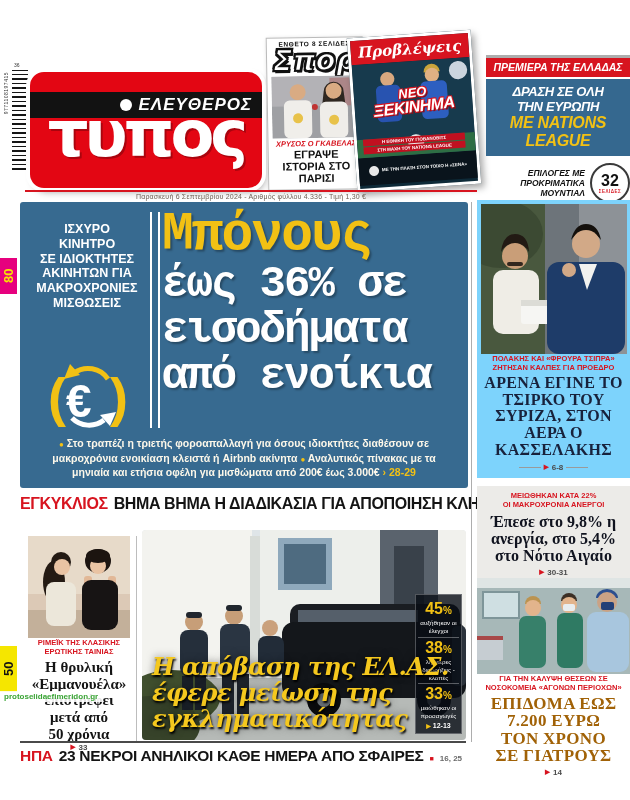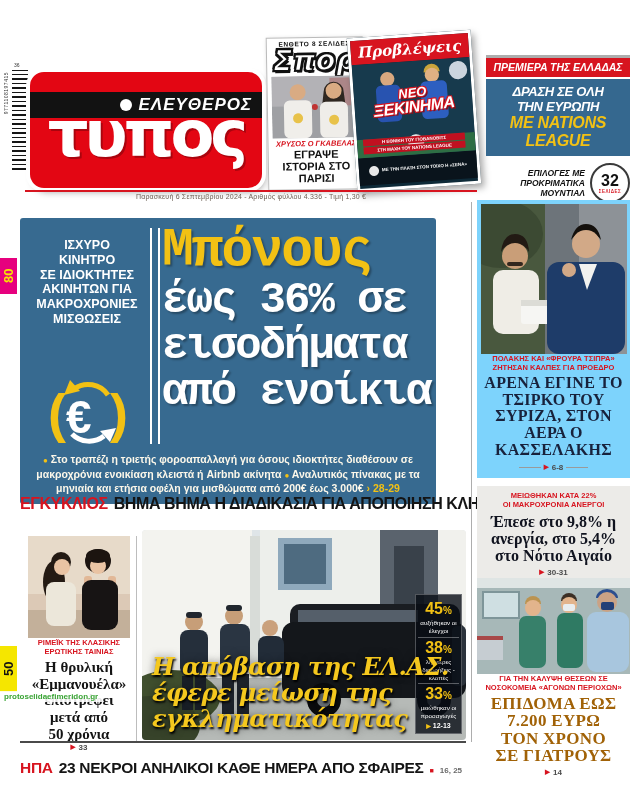--- a/index.html
+++ b/index.html
@@ -74,21 +74,21 @@
   .n-match{text-align:center;font-weight:900;margin-top:1px;}
   .n-match .ch{color:#d7141f;font-size:19px;}
   .n-match .num{color:#161616;font-size:23px;letter-spacing:-1px;}
   .n-match .lab{color:#d7141f;font-size:18px;letter-spacing:-.5px;}
 
   
   .red-rule{left:25px;top:190px;width:452px;height:2px;background:#d7141f;}
   .dateline{left:25px;top:193px;width:452px;text-align:center;font-size:7px;color:#6d6055;letter-spacing:.2px;}
 
   
-  .lead{left:20px;top:218px;width:416px;height:286px;background:#376a90;border-radius:3px;}
+  .lead{left:20px;top:202px;width:448px;height:286px;background:#376a90;border-radius:3px;}
   .lead-kicker{position:absolute;left:8px;top:20px;width:118px;text-align:center;color:#fff;
     font-weight:900;font-size:12.5px;line-height:1.18;}
   .lead-sep{position:absolute;left:130px;top:10px;height:216px;width:6px;
     border-left:2.5px solid #fff;border-right:2.5px solid #fff;}
   .euro{position:absolute;left:26px;top:158px;width:84px;height:72px;}
   .lead-head{position:absolute;left:142px;top:6px;width:296px;text-align:left;
     font-family:Liberation Mono, monospace;font-weight:900;letter-spacing:-2px;
     text-shadow:2px 2px 2px rgba(0,0,0,.3);}
   .lead-head .accent{color:#f2c114;font-size:53px;line-height:1.02;}
   .lead-head .w{color:#fff;font-size:44px;line-height:1.04;}
@@ -136,21 +136,21 @@
     display:flex;flex-direction:column;justify-content:space-between;padding:4px 2px;text-align:center;}
   .myk-stat{padding:1px 0;}
   .myk-stat + .myk-stat{border-top:1px solid rgba(255,255,255,.32);}
   .myk-stat .num{color:#f2c114;font-weight:900;font-size:16px;line-height:1;}
   .myk-stat .pcts{color:#f2c114;font-weight:900;font-size:10px;}
   .myk-stat .cap{color:#fff;font-size:6.2px;line-height:1.3;margin-top:1px;}
   .myk-pref{color:#fff;font-size:7px;font-weight:700;}
   .myk-pref .arr{color:#f2c114;font-size:6px;}
 
   
-  .usr{left:20px;top:741px;width:446px;border-top:2px solid #4a4a4a;padding-top:16px;
+  .usr{left:20px;top:741px;width:446px;border-top:2px solid #4a4a4a;padding-top:4px;
     display:flex;align-items:baseline;gap:6px;white-space:nowrap;}
   .usr .lab{color:#d7141f;font-weight:900;font-size:15.5px;letter-spacing:-.3px;}
   .usr .txt{color:#141414;font-weight:900;font-size:15.5px;letter-spacing:-.3px;}
   .usr .sq{color:#d7141f;font-size:7px;}
   .usr .pg{color:#6a6a6a;font-size:8px;font-weight:700;}
 
   
   .rc{box-sizing:border-box;}
   .rc-syriza{left:477px;top:200px;width:153px;background:#7dd3fc;padding:4px 3px 6px;}
   .rc-syriza svg{display:block;width:146px;height:150px;margin:0 auto;}

